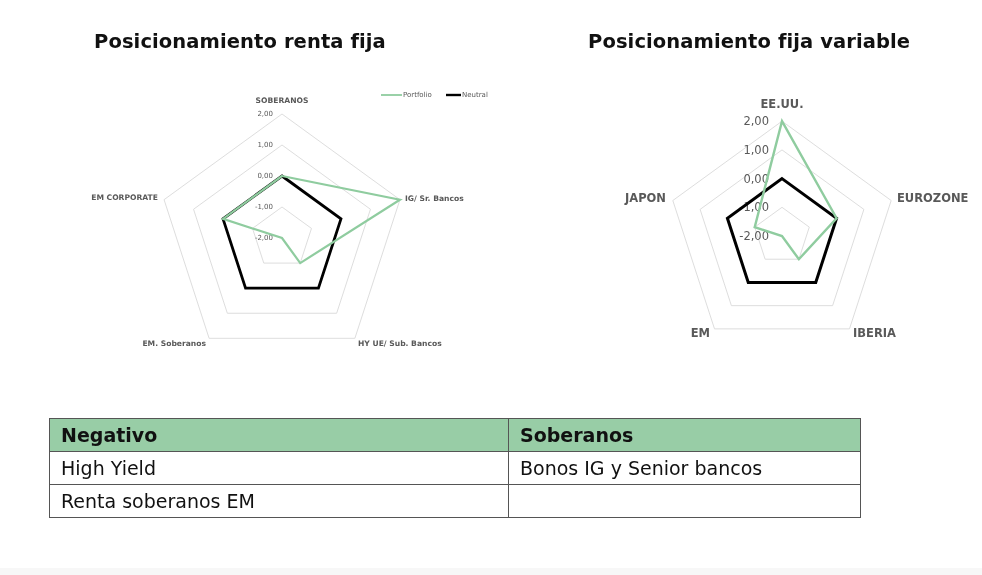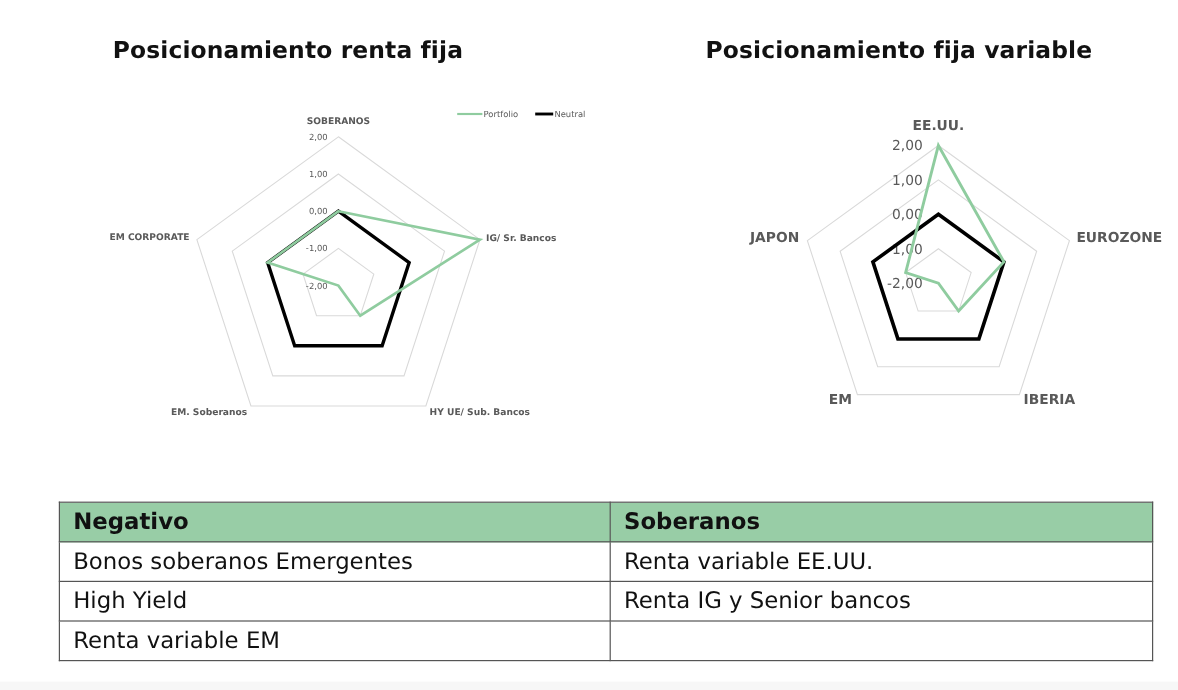--- a/index.html
+++ b/index.html
@@ -14,21 +14,21 @@
     white-space: nowrap; letter-spacing: 0.1px;
   }
   #title-left { left: 94px; }
   #title-right { left: 588px; }
   svg.chart { position: absolute; left: 0; top: 0; }
   .axis-label { font-family: "DejaVu Sans", sans-serif; font-weight: bold; fill: #595959; }
   .tick-label { font-family: "DejaVu Sans", sans-serif; fill: #595959; }
   .legend-text { font-family: "DejaVu Sans", sans-serif; fill: #595959; font-size: 7px; }
   table.summary {
     position: absolute; left: 49px; top: 418px;
-    width: 912px; border-collapse: collapse;
+    width: 812px; border-collapse: collapse;
     font-family: "DejaVu Sans", sans-serif; font-size: 19px; color: #111;
   }
   table.summary th, table.summary td {
     border: 1.2px solid #555; height: 32px; padding: 0 0 0 11px;
     text-align: left; vertical-align: middle; white-space: nowrap;
   }
   table.summary th { background: #98cda6; font-weight: bold; }
   table.summary col.c1 { width: 459px; }
   .bottom-strip {
     position: absolute; left: 0; right: 0; top: 568px; height: 7px; background: #f7f7f7;
@@ -93,27 +93,23 @@
       <col class="c2">
     </colgroup>
   <thead>
     <tr>
       <th>Negativo</th>
       <th>Soberanos</th>
     </tr>
   </thead>
   <tbody>
     <tr>
-      <td>Bonos soberanos Emergentes</td>
-      <td>Renta variable EE.UU.</td>
+      <td>High Yield</td>
+      <td>Bonos IG y Senior bancos</td>
     </tr>
     <tr>
-      <td>High Yield</td>
-      <td>Renta IG y Senior bancos</td>
-    </tr>
-    <tr>
-      <td>Renta variable EM</td>
+      <td>Renta soberanos EM</td>
       <td></td>
     </tr>
   </tbody>
 </table>
 
 <div class="bottom-strip"></div>
 
 </body></html>

